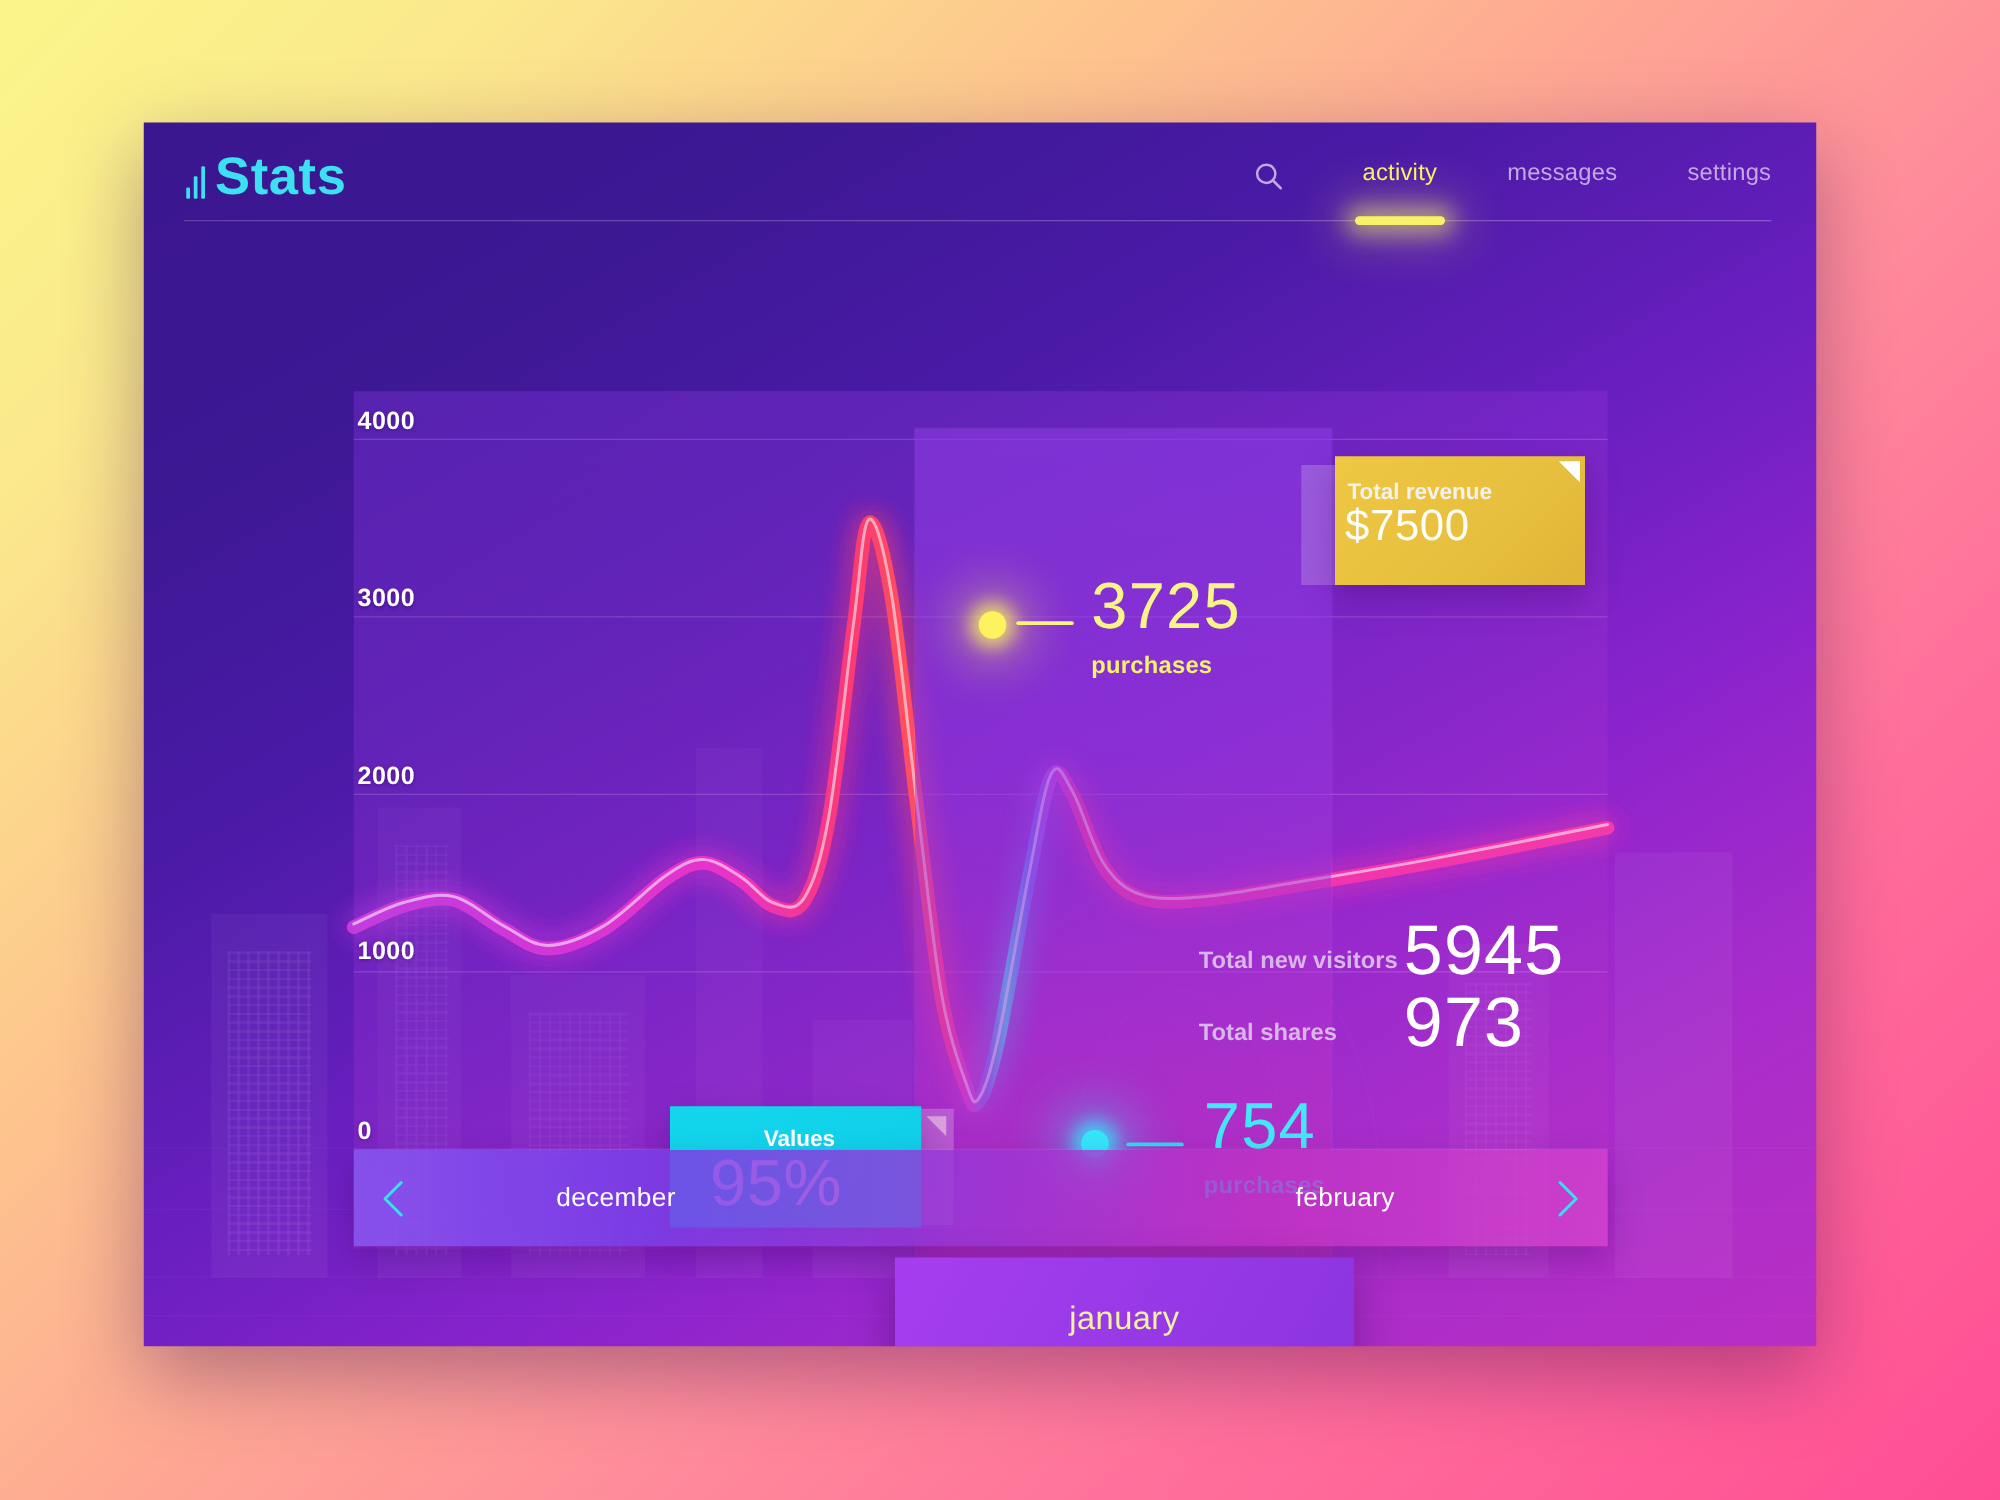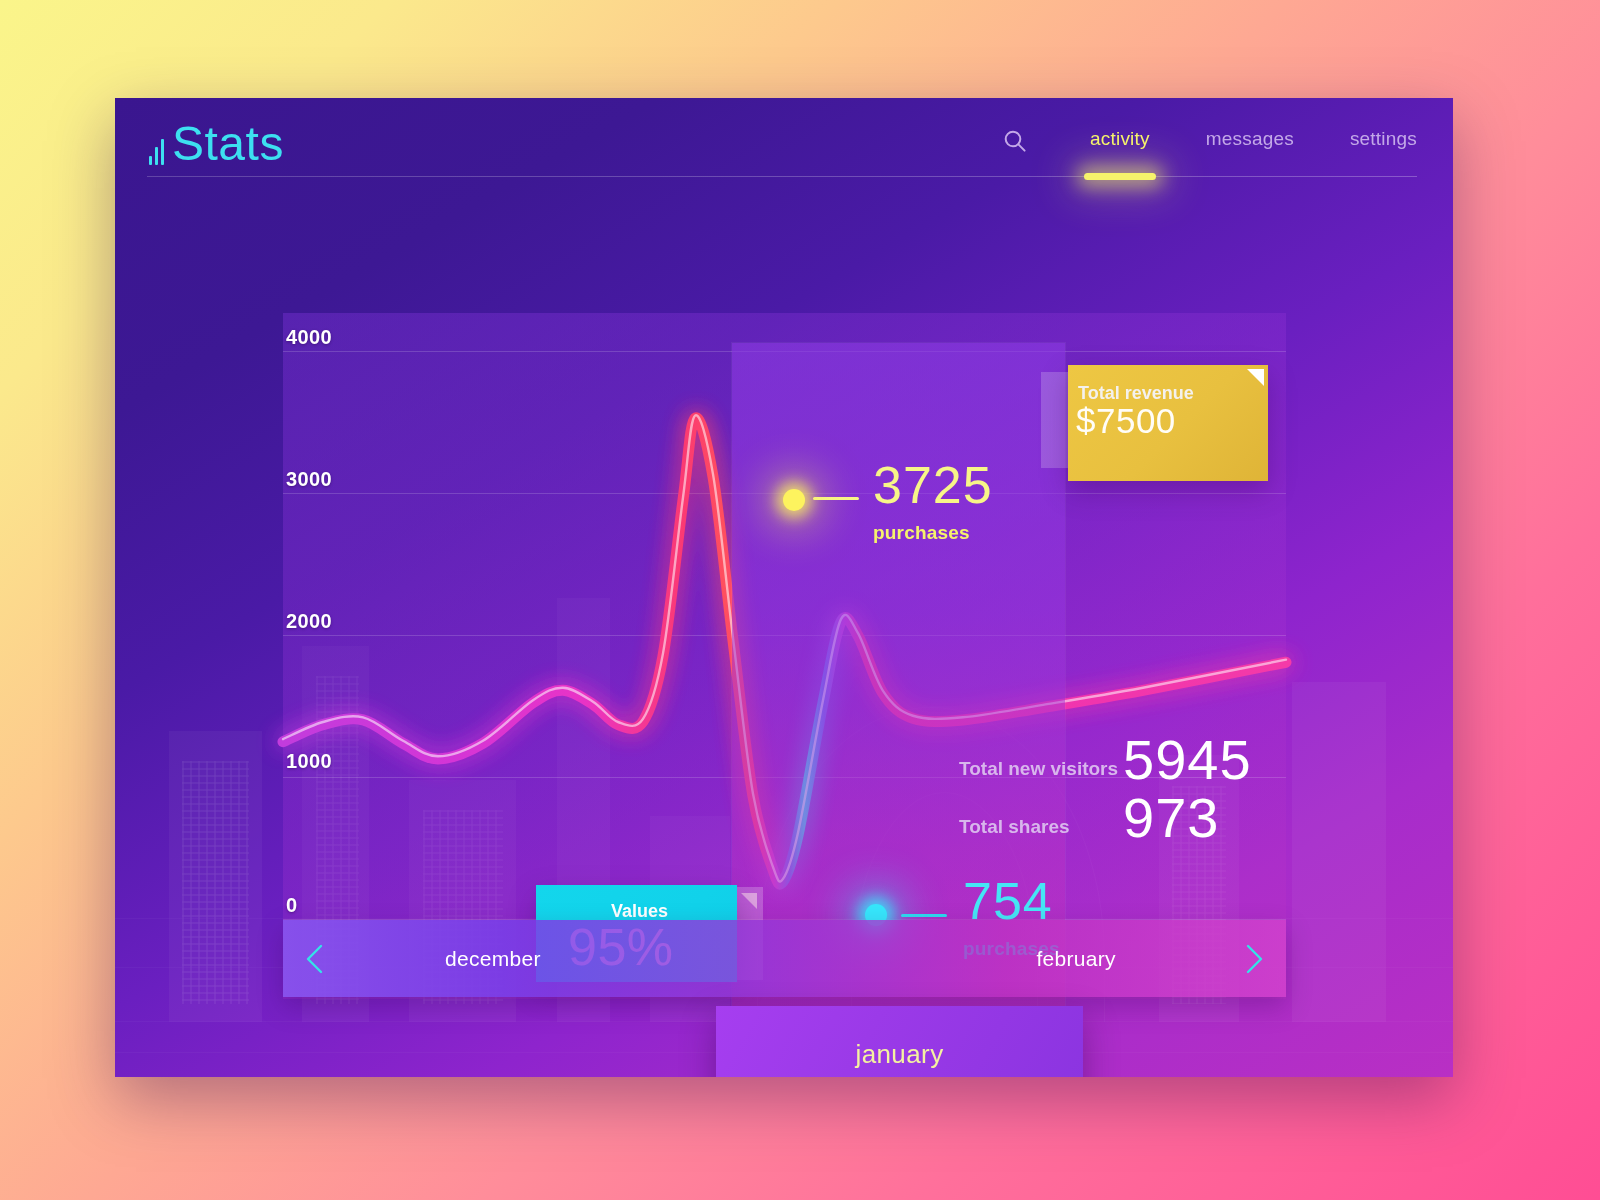--- a/index.html
+++ b/index.html
@@ -43,21 +43,21 @@
 
   
   #header { position:absolute; left:0; top:0; width:100%; height:85px; }
   .logo { position:absolute; left:34px; top:22px; display:flex; align-items:flex-end; gap:8px; }
   .logo-bars { display:flex; align-items:flex-end; gap:3px; height:26px; padding-bottom:3px; }
   .logo-bars i { display:block; width:3px; background:#3de0f0; border-radius:1px; }
   .logo-bars i:nth-child(1){ height:9px; }
   .logo-bars i:nth-child(2){ height:18px; }
   .logo-bars i:nth-child(3){ height:26px; }
   .logo-text {
-    font-size:48px; color:#3de0f0; font-weight:400; letter-spacing:.5px; line-height:1;
+    font-size:42px; color:#3de0f0; font-weight:700; letter-spacing:.5px; line-height:1;
   }
   .hr {
     position:absolute; left:32px; top:78px; width:1270px; height:1px;
     background:linear-gradient(to right, rgba(255,255,255,.20), rgba(255,255,255,.26));
   }
   .nav { position:absolute; right:36px; top:28px; display:flex; align-items:center; gap:56px; }
   .nav a {
     font-size:19px; font-weight:400; color:#c3a8e8; letter-spacing:.2px;
     text-decoration:none; position:relative; padding-bottom:8px;
   }
@@ -118,21 +118,21 @@
     left:750px; top:806px; width:22px; height:22px; background:#36e6fb;
     box-shadow: 0 0 14px 7px rgba(54,230,251,.8), 0 0 42px 20px rgba(54,230,251,.42);
   }
 
   
   #revenue-strip {
     position:absolute; left:926px; top:274px; width:36px; height:96px;
     background:rgba(255,255,255,.20);
   }
   #revenue-card {
-    position:absolute; left:953px; top:267px; width:200px; height:116px;
+    position:absolute; left:953px; top:267px; width:200px; height:103px;
     background:linear-gradient(135deg,#eec743 0%,#e8c03f 55%,#dfb437 100%);
     box-shadow:0 10px 26px rgba(60,0,90,.30);
   }
   #revenue-card .card-title {
     position:absolute; left:10px; top:18px; font-size:18px; font-weight:700; color:#f4f1ee;
   }
   #revenue-card .card-value {
     position:absolute; left:8px; top:38px; font-size:35px; font-weight:400;
     color:#fffdf8; letter-spacing:.5px; line-height:1;
   }

